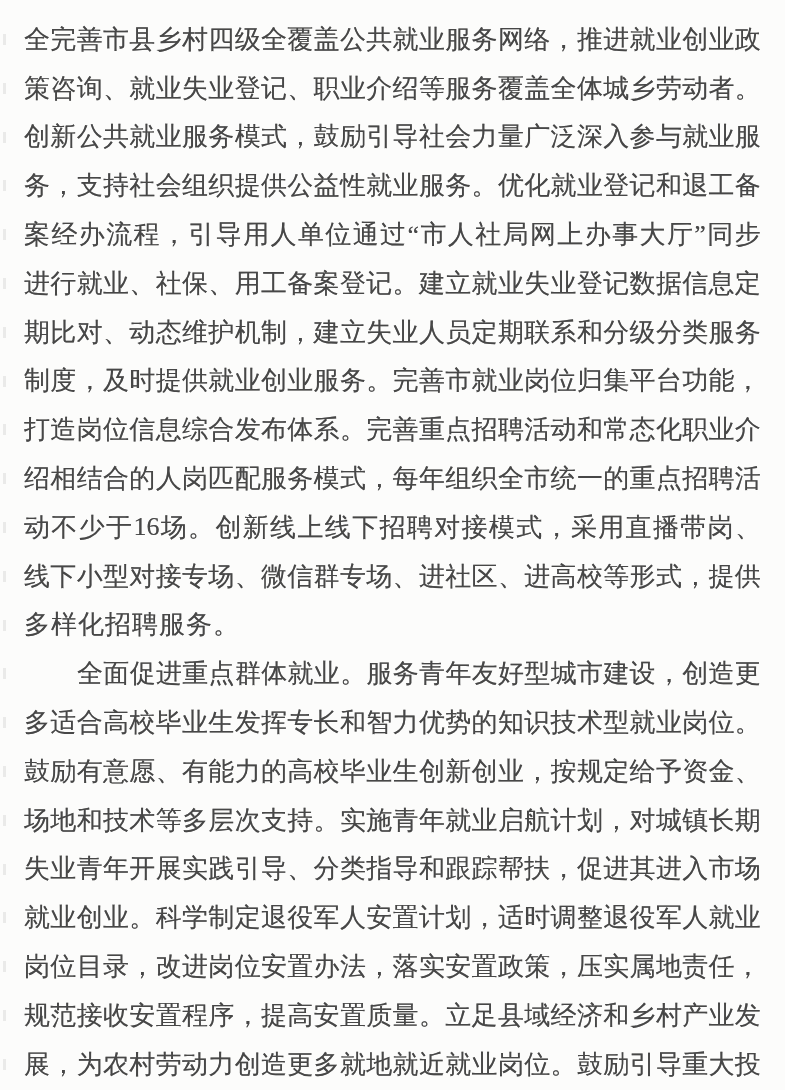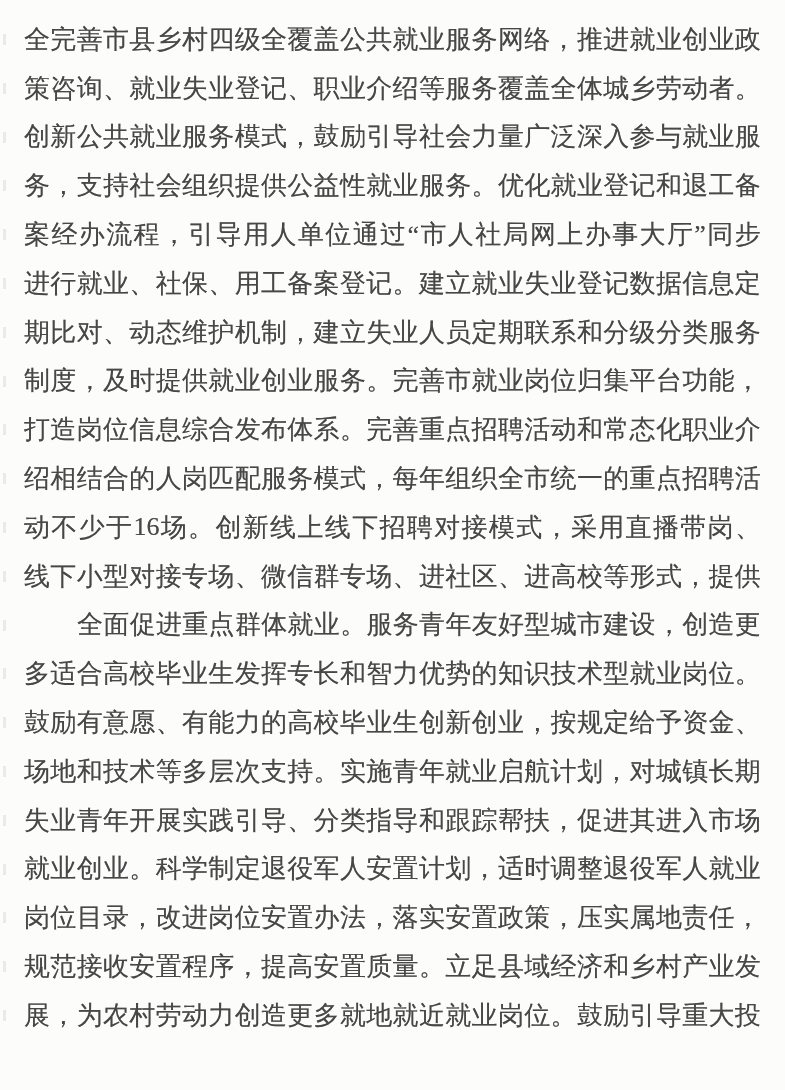--- a/index.html
+++ b/index.html
@@ -417,20 +417,21 @@
           <span class="tok">进</span>
           <span class="tok">高</span>
           <span class="tok">校</span>
           <span class="tok">等</span>
           <span class="tok">形</span>
           <span class="tok">式</span>
           <span class="tok">，</span>
           <span class="tok">提</span>
           <span class="tok">供</span>
         </div>
+        <div class="line no-justify">多样化招聘服务。</div>
       </div>
       <div class="paragraph">
         <div class="line indent">
           <span class="tok">全</span>
           <span class="tok">面</span>
           <span class="tok">促</span>
           <span class="tok">进</span>
           <span class="tok">重</span>
           <span class="tok">点</span>
           <span class="tok">群</span>

